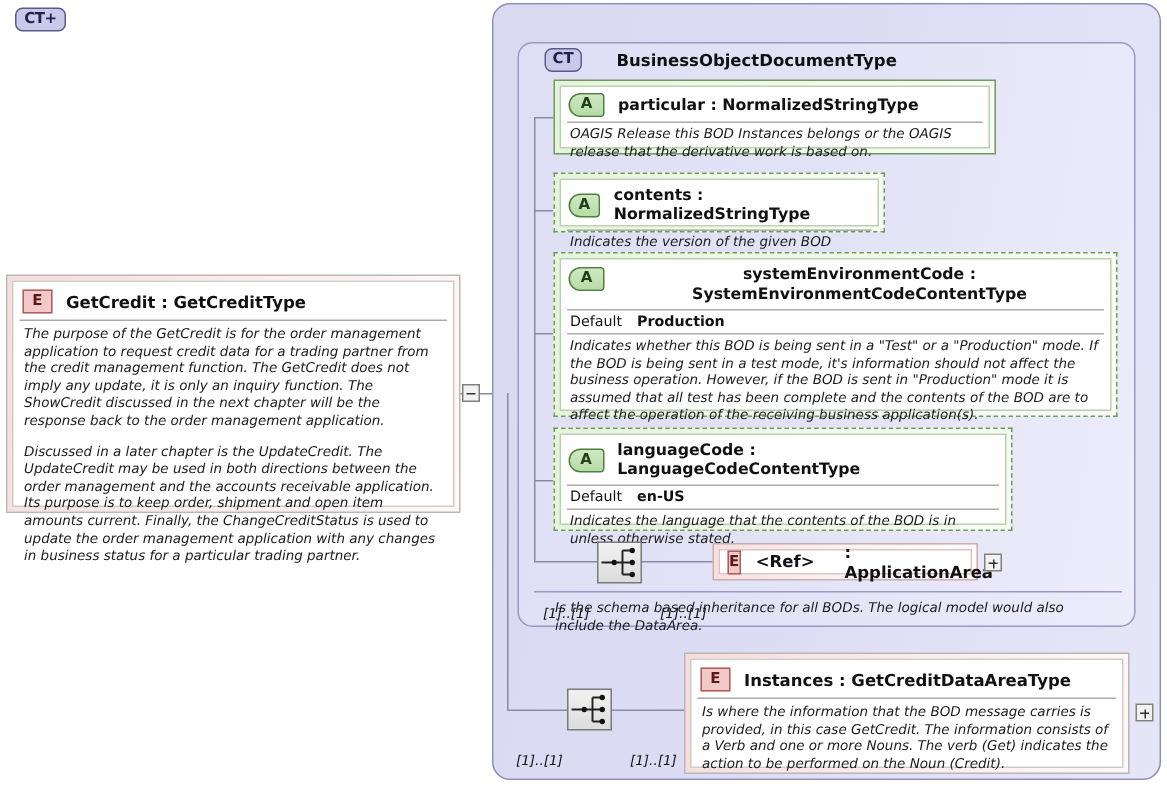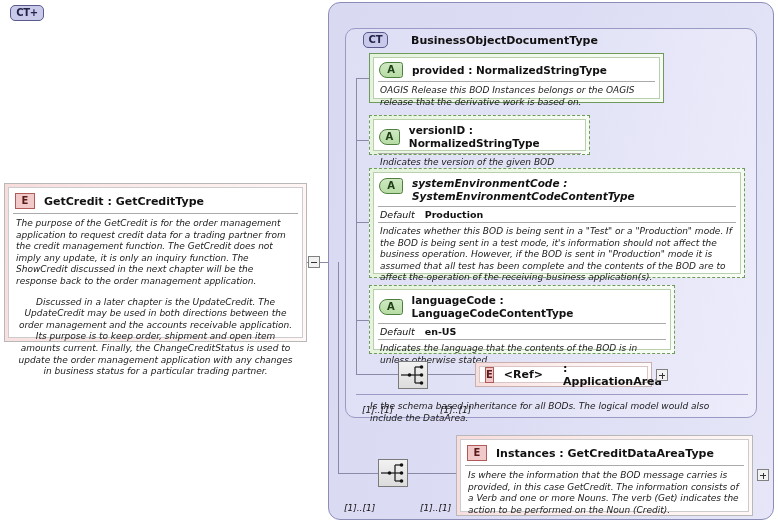--- a/index.html
+++ b/index.html
@@ -102,27 +102,27 @@
     box-sizing: border-box;
   }
   .attr-head {
     display: flex; align-items: center; gap: 9px;
     padding: 4px 6px 3px 5px;
   }
   .attr-name {
     font-size: 10.5px; font-weight: bold; color: #111;
     line-height: 13px;
   }
-  .attr-name.wrap { white-space: normal; flex: 1; font-style: italic; }
+  .attr-name.wrap { white-space: normal; text-align: center; flex: 1; }
   .sep { height: 1px; background: #aaa; margin: 0 4px; }
   .attr-default {
     display: flex; gap: 10px; padding: 2px 6px 2px 6px;
     font-size: 9.5px;
   }
-  .attr-default .lbl { font-style: italic; color: #111; }
+  .attr-default .lbl { color: #111; }
   .attr-default .val { font-weight: bold; color: #111; }
   .attr-doc {
     padding: 3px 6px 3px 6px;
     font-size: 9px; font-style: italic; color: #1a1a1a;
     line-height: 11.5px;
   }
 
   
   .el-box {
     position: absolute;
@@ -131,21 +131,21 @@
     border: 1px solid #b8b8b8;
   }
   .el-inner {
     position: absolute; left:3px; top:3px; right:3px; bottom:3px;
     background: #ffffff; border: 1px solid #cccccc; box-sizing: border-box;
   }
   .el-head { display:flex; align-items:center; gap:9px; padding: 5px 6px 4px 6px; }
   .el-name { font-size: 11px; font-weight: bold; color:#111; white-space: nowrap; }
   .el-doc { padding: 4px 7px 4px 7px; font-size: 9px; font-style: italic; line-height: 11.6px; color:#1a1a1a; }
   .el-doc p { margin: 0 0 9px 0; }
-  .el-doc p:last-child { margin-bottom: 0; text-align: center; }
+  .el-doc p:last-child { margin-bottom: 0; }
 
   
   .ref-box {
     position: absolute; box-sizing: border-box;
     background: linear-gradient(100deg,#f8dedd 0%, #fdf1f0 50%, #fffbfb 100%);
     border: 1px solid #c8b0b0;
   }
   .ref-inner {
     position:absolute; left:3px; top:3px; right:3px; bottom:3px;
     background:#fff; border:1px solid #d8c6c6; box-sizing:border-box;
@@ -220,33 +220,33 @@
   <span class="hdr-title">BusinessObjectDocumentType</span>
 </div>
 
 <div class="line-v" style="left:356px; top:78px; height:296px;"></div>
 
 <div class="line-h" style="left:356px; top:78px; width:13px;"></div>
 <div class="attr-box solid" style="left:369px; top:53px; width:295px; height:50px;">
   <div class="attr-inner">
     <div class="attr-head">
       <span class="badge badge-a">A</span>
-      <span class="attr-name">provided : NormalizedStringType</span>
+      <span class="attr-name">particular : NormalizedStringType</span>
     </div>
     <div class="sep"></div>
     <div class="attr-doc">OAGIS Release this BOD Instances belongs or the OAGIS release that the derivative work is based on.</div>
   </div>
 </div>
 
 <div class="line-h" style="left:356px; top:140px; width:13px;"></div>
 <div class="attr-box dashed" style="left:369px; top:115px; width:221px; height:40px;">
   <div class="attr-inner">
     <div class="attr-head">
       <span class="badge badge-a">A</span>
-      <span class="attr-name">versionID : NormalizedStringType</span>
+      <span class="attr-name">contents : NormalizedStringType</span>
     </div>
     <div class="sep"></div>
     <div class="attr-doc">Indicates the version of the given BOD definition.</div>
   </div>
 </div>
 
 <div class="line-h" style="left:356px; top:222px; width:13px;"></div>
 <div class="attr-box dashed" style="left:369px; top:168px; width:376px; height:110px;">
   <div class="attr-inner">
     <div class="attr-head" style="align-items:flex-start;">

